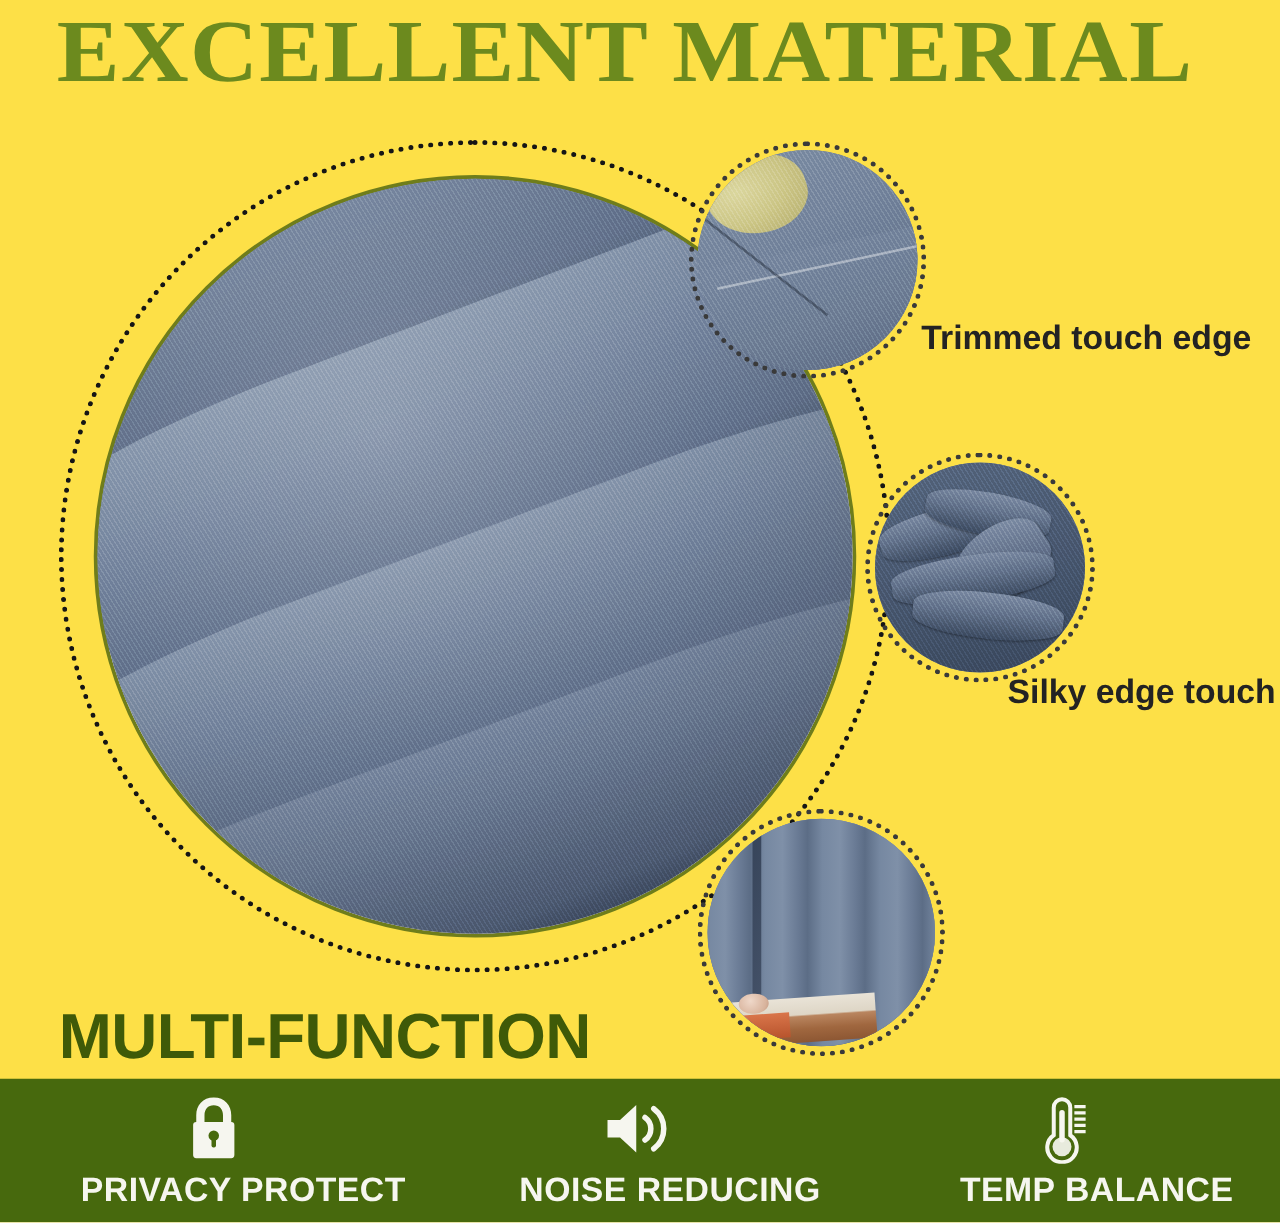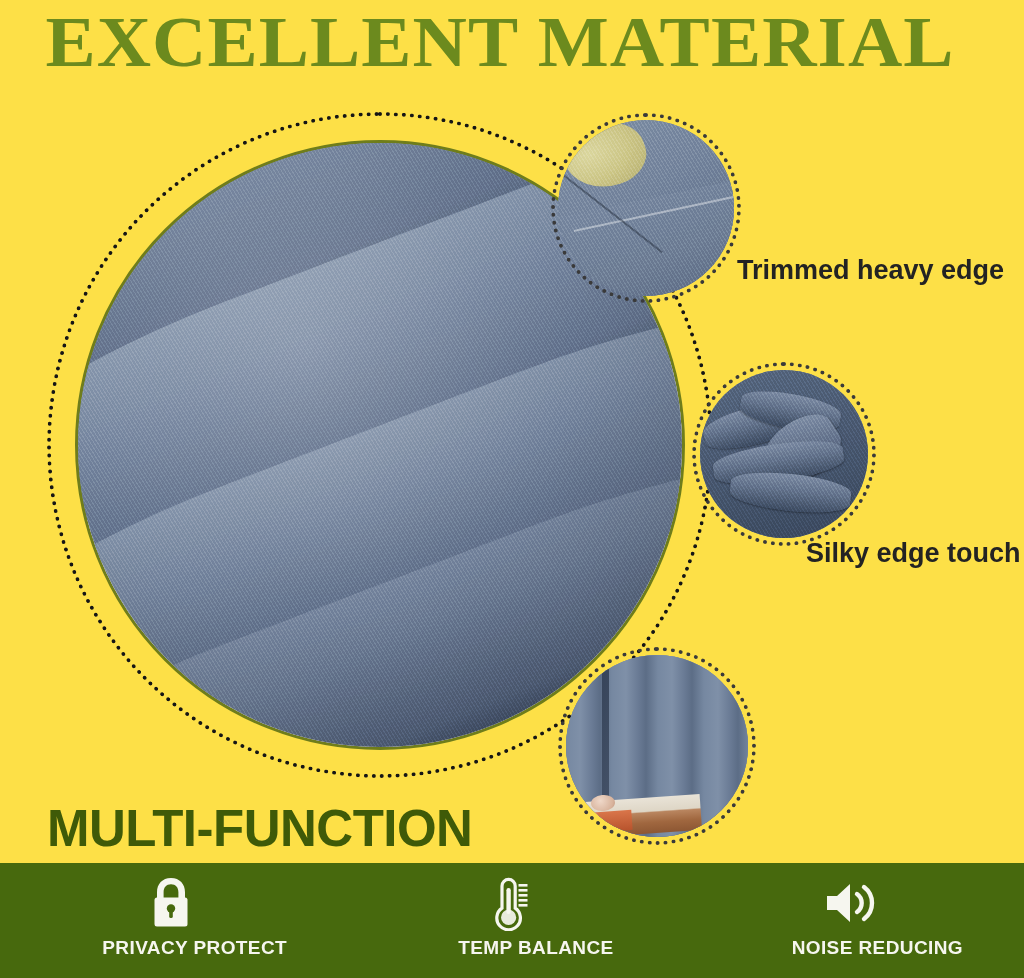--- a/index.html
+++ b/index.html
@@ -302,21 +302,21 @@
   .feature .ficon {
     height: 56px;
     display: flex;
     align-items: center;
     justify-content: center;
   }
   .feature .flabel {
     margin-top: 6px;
     font-family: "Liberation Sans", sans-serif;
     font-weight: bold;
-    font-size: 19px;
+    font-size: 27px;
     letter-spacing: 0.4px;
     color: #f6f6ef;
     white-space: nowrap;
     user-select: none;
     margin-left: 48px;
   }
 </style>
 </head>
 <body>
 
@@ -343,21 +343,21 @@
     <div class="disc">
       <div class="hem-bg"></div>
       <div class="hem-fold"></div>
       <div class="hem-seam"></div>
       <div class="hem-diag"></div>
       <div class="tassel"></div>
       <div class="weave"></div>
     </div>
     <div class="ring"></div>
   </div>
-  <div class="callout-label" id="label-edge">Trimmed heavy edge</div>
+  <div class="callout-label" id="label-edge">Trimmed touch edge</div>
 
   <div class="detail" id="detail-silky">
     <div class="disc">
       <div class="silk-bg"></div>
       <div class="silk-fold f1"></div>
       <div class="silk-fold f2"></div>
       <div class="silk-fold f5"></div>
       <div class="silk-fold f3"></div>
       <div class="silk-fold f4"></div>
       <div class="weave"></div>
@@ -384,46 +384,46 @@
     <div class="feature">
       <div class="ficon">
         <svg width="50" height="54" viewBox="0 0 50 54" aria-hidden="true">
           <path d="M25 2 C16.2 2 11 8.2 11 16.2 L11 22 L17.6 22 L17.6 16.2 C17.6 11.4 20.3 8.2 25 8.2 C29.7 8.2 32.4 11.4 32.4 16.2 L32.4 22 L39 22 L39 16.2 C39 8.2 33.8 2 25 2 Z" fill="#f6f6ef"></path>
           <rect x="8.5" y="21.5" width="33" height="29" rx="2.5" fill="#f6f6ef"></rect>
           <circle cx="25" cy="32.5" r="4.2" fill="#47690d"></circle>
           <rect x="23.2" y="33.5" width="3.6" height="8.5" rx="1.6" fill="#47690d"></rect>
         </svg>
       </div>
       <div class="flabel">PRIVACY PROTECT</div>
+    </div>
+
+    <div class="feature">
+      <div class="ficon">
+        <svg width="60" height="50" viewBox="0 0 60 50" aria-hidden="true">
+          <path d="M4 18 L14 18 L27 6 L27 44 L14 32 L4 32 Z" fill="#f6f6ef"></path>
+          <path d="M34 16 a11 11 0 0 1 0 18" fill="none" stroke="#f6f6ef" stroke-width="4.4" stroke-linecap="round"></path>
+          <path d="M41 9 a20 20 0 0 1 0 32" fill="none" stroke="#f6f6ef" stroke-width="4.4" stroke-linecap="round"></path>
+        </svg>
+      </div>
+      <div class="flabel">NOISE REDUCING</div>
     </div>
 
     <div class="feature">
       <div class="ficon">
         <svg width="46" height="56" viewBox="0 0 46 56" aria-hidden="true">
           <path d="M13 11 a6.6 6.6 0 0 1 13.2 0 L26.2 33.2 a11.8 11.8 0 1 1 -13.2 0 Z" fill="none" stroke="#f6f6ef" stroke-width="3.2"></path>
           <rect x="17.4" y="13" width="4.4" height="26" rx="2.2" fill="#f6f6ef"></rect>
           <circle cx="19.6" cy="42.4" r="7.6" fill="#f6f6ef" opacity="0.92"></circle>
           <g fill="#f6f6ef">
             <rect x="29.5" y="9" width="9" height="2.6"></rect>
             <rect x="29.5" y="14" width="9" height="2.6"></rect>
             <rect x="29.5" y="19" width="9" height="2.6"></rect>
             <rect x="29.5" y="24" width="9" height="2.6"></rect>
             <rect x="29.5" y="29" width="9" height="2.6"></rect>
           </g>
         </svg>
       </div>
       <div class="flabel">TEMP BALANCE</div>
     </div>
 
-    <div class="feature">
-      <div class="ficon">
-        <svg width="60" height="50" viewBox="0 0 60 50" aria-hidden="true">
-          <path d="M4 18 L14 18 L27 6 L27 44 L14 32 L4 32 Z" fill="#f6f6ef"></path>
-          <path d="M34 16 a11 11 0 0 1 0 18" fill="none" stroke="#f6f6ef" stroke-width="4.4" stroke-linecap="round"></path>
-          <path d="M41 9 a20 20 0 0 1 0 32" fill="none" stroke="#f6f6ef" stroke-width="4.4" stroke-linecap="round"></path>
-        </svg>
-      </div>
-      <div class="flabel">NOISE REDUCING</div>
-    </div>
-
   </div>
 
 </div>
 
 </body></html>

